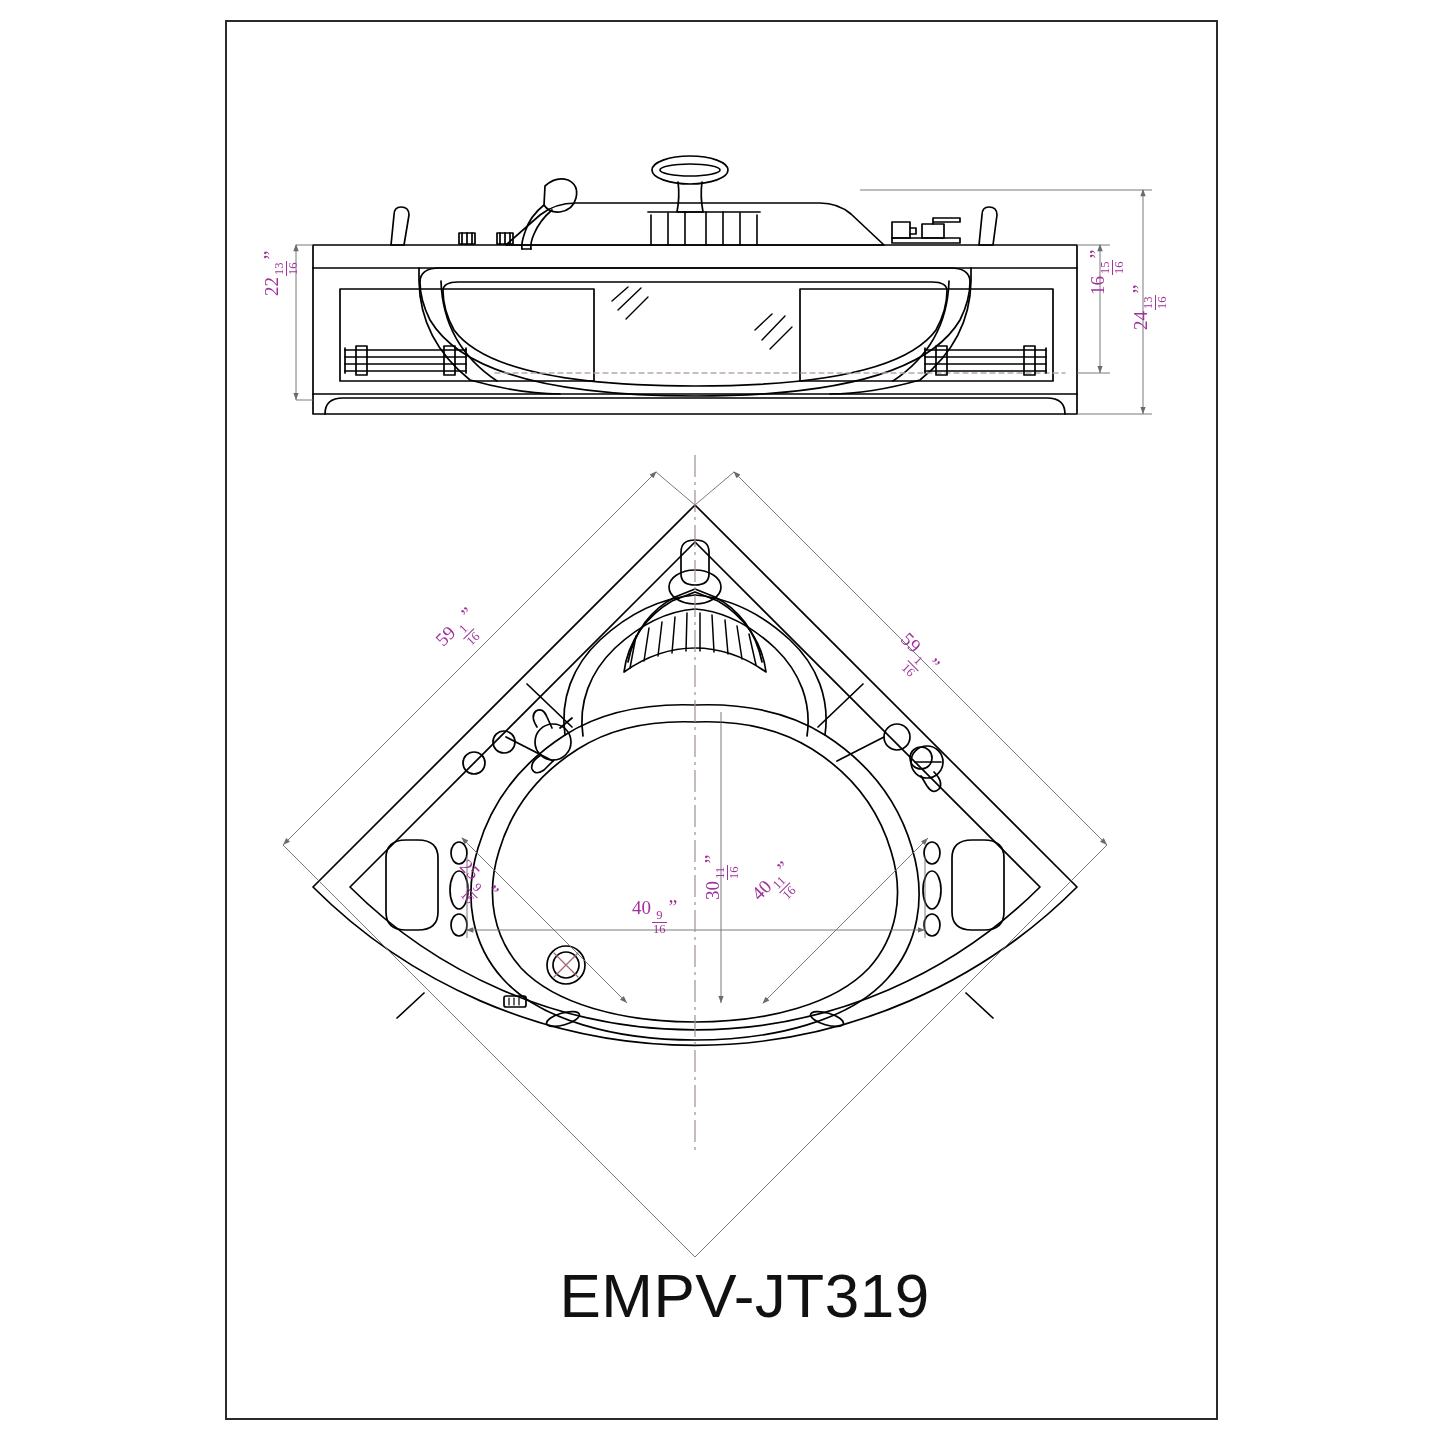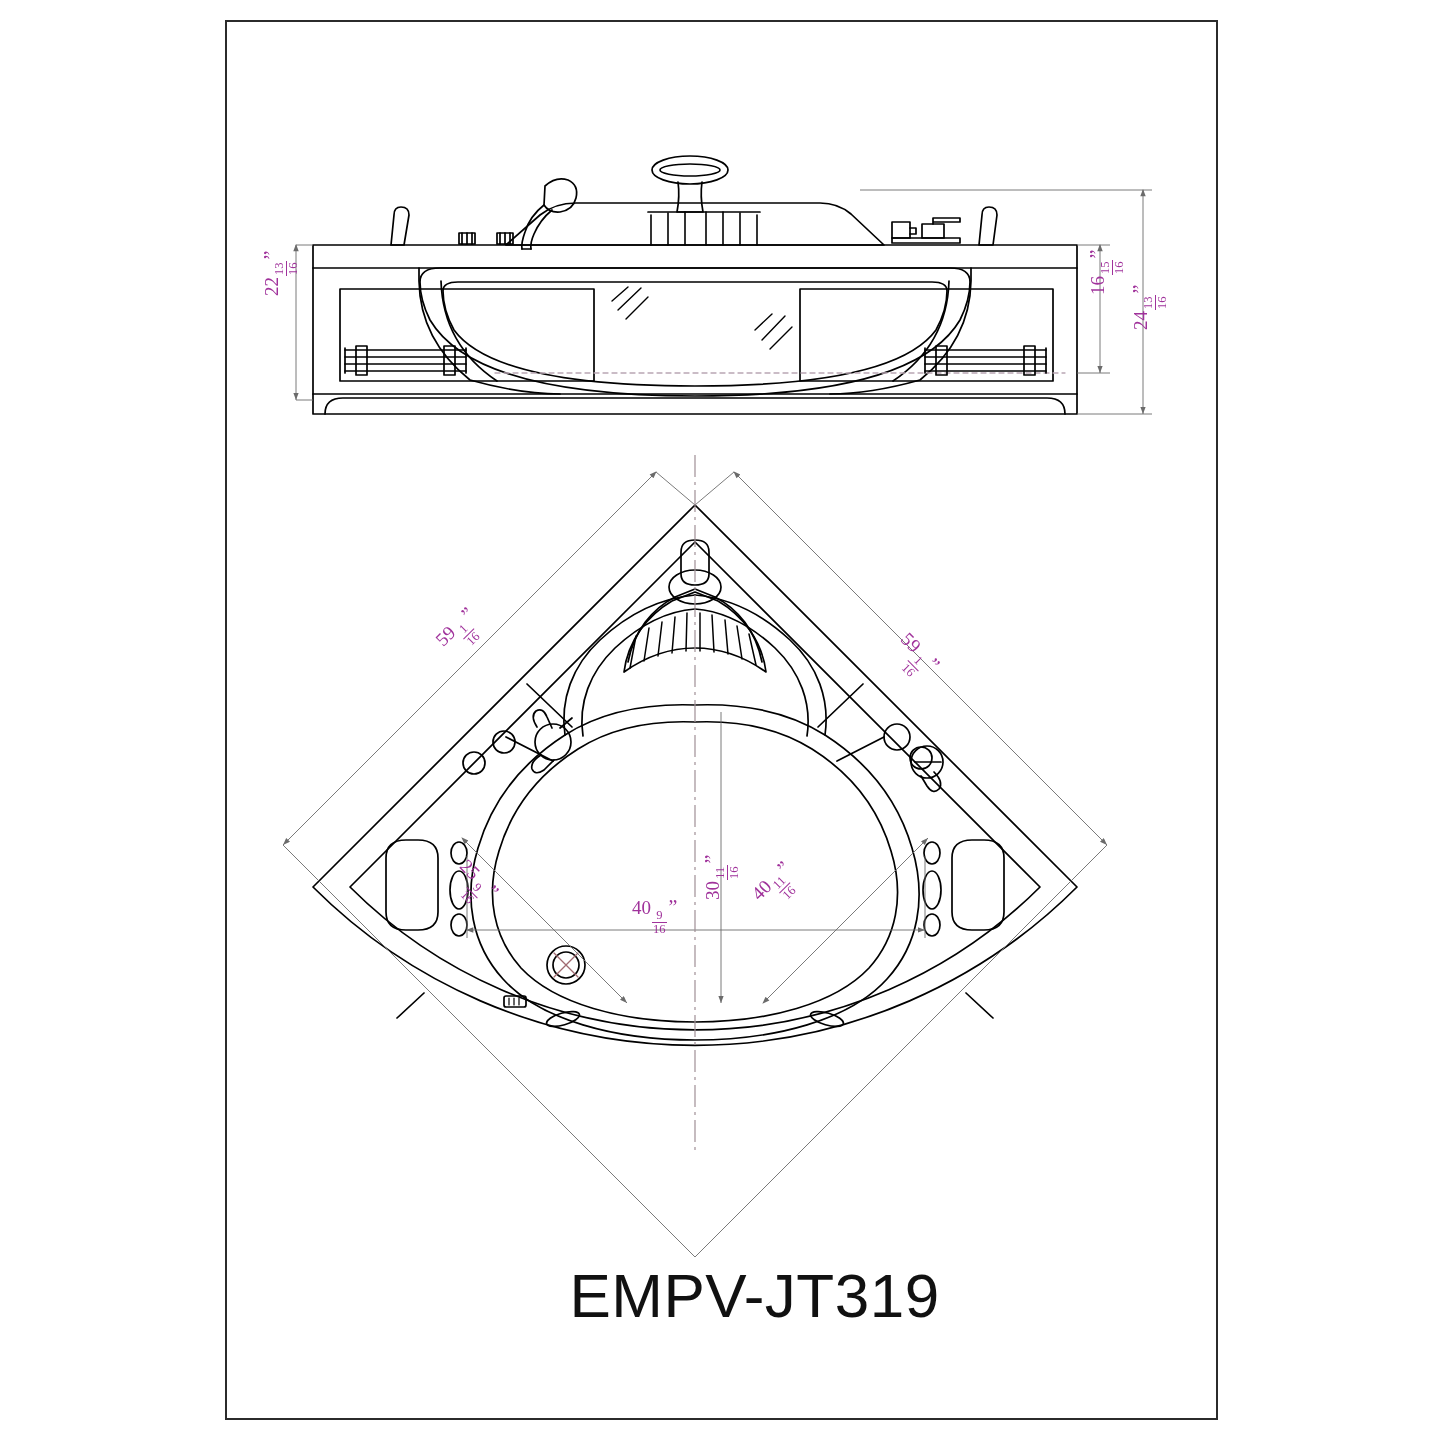--- a/index.html
+++ b/index.html
@@ -4,21 +4,21 @@
 <style>
   html,body{margin:0;padding:0;background:#ffffff;}
   body{width:1445px;height:1445px;font-family:"Liberation Sans",sans-serif;overflow:hidden;}
   #sheet{position:relative;width:1445px;height:1445px;background:#fff;}
   #border-frame{
     position:absolute;left:225px;top:20px;width:993px;height:1400px;
     border:2px solid #2b2b2b;box-sizing:border-box;background:#fff;
   }
   #drawing-svg{position:absolute;left:0;top:0;width:1445px;height:1445px;}
   #title-block{
-    position:absolute;left:225px;top:1250px;width:993px;height:90px;
+    position:absolute;left:215px;top:1250px;width:993px;height:90px;
     display:flex;align-items:center;justify-content:center;padding-left:33px;
   }
   #model-title{
     font-family:"Liberation Sans",sans-serif;
     font-size:62px;font-weight:400;color:#111;letter-spacing:0.5px;
     white-space:nowrap;
   }
   .dimtxt{
     position:absolute;color:#A0329B;font-family:"Liberation Serif",serif;
     font-size:19px;white-space:nowrap;line-height:1;user-select:none;

